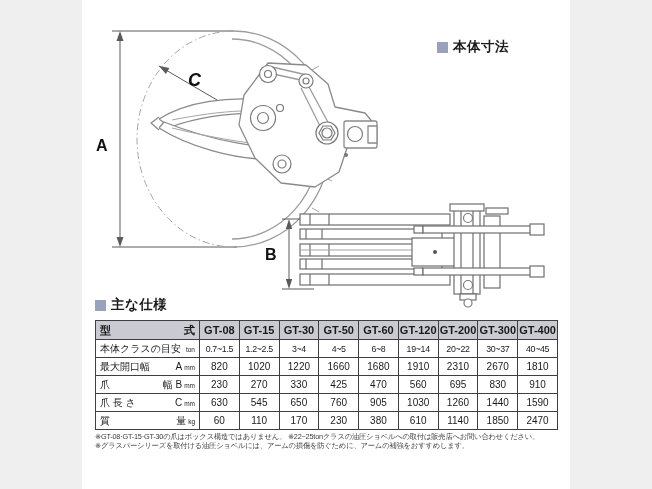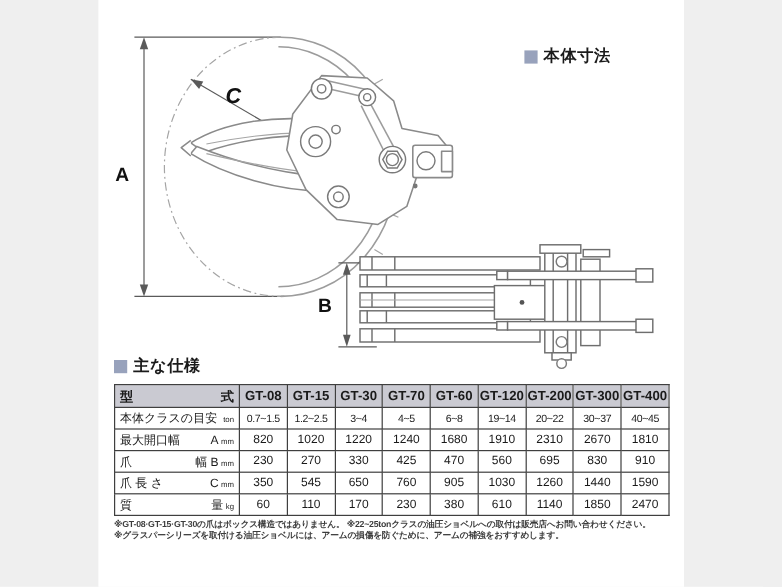--- a/index.html
+++ b/index.html
@@ -22,21 +22,21 @@
   .label-cell{padding:0 4px !important;}
   .label-flex{display:flex;justify-content:space-between;align-items:baseline;
        font-size:10px;font-weight:400;}
   thead .label-flex{font-size:11px;font-weight:700;}
   .rgt{display:flex;align-items:baseline;gap:2px;}
   .unit{font-size:6.5px;color:#222;}
   td.val{font-size:10px;margin-top:40px;}
   td.val.sm{font-size:8.8px;letter-spacing:-0.3px;}
   .notes{position:absolute;left:13px;top:432px;width:462px;
        font-size:7.3px;line-height:9.3px;color:#3c3c3c;letter-spacing:-0.2px;}
-  .note-line{white-space:nowrap;font-weight:bold;}
+  .note-line{white-space:nowrap;}
   svg .art{stroke:#9c9c9c;fill:none;stroke-width:1.3;}
   svg .dim{stroke:#5a5a5a;stroke-width:1;fill:none;}
   svg .dimfill{fill:#5a5a5a;stroke:none;}
   svg .plate{fill:#ffffff;stroke:#8a8a8a;stroke-width:1.3;stroke-linejoin:round;}
   svg .pin{fill:#ffffff;stroke:#7a7a7a;stroke-width:1.2;}
   svg .bar{fill:#ffffff;stroke:#6e6e6e;stroke-width:1.2;}
   svg .thin{stroke:#a5a5a5;stroke-width:1;fill:none;}
   svg text{font-family:"Liberation Sans","DejaVu Sans",sans-serif;fill:#111;}
   .dimlabel{font-size:16px;font-weight:700;}
   .dimlabel-c{font-size:18px;font-weight:700;font-style:italic;}
@@ -170,21 +170,21 @@
         <tr>
           <th class="label-cell">
             <span class="label-flex">
               <span>型</span>
               <span>式</span>
             </span>
           </th>
           <th>GT-08</th>
           <th>GT-15</th>
           <th>GT-30</th>
-          <th>GT-70</th>
+          <th>GT-50</th>
           <th>GT-60</th>
           <th>GT-120</th>
           <th>GT-200</th>
           <th>GT-300</th>
           <th>GT-400</th>
         </tr>
       </thead>
       <tbody>
         <tr>
           <td class="label-cell">
@@ -212,21 +212,21 @@
               <span>最大開口幅</span>
               <span class="rgt">
                   <span>A</span>
                   <span class="unit">mm</span>
                 </span>
             </span>
           </td>
           <td class="val">820</td>
           <td class="val">1020</td>
           <td class="val">1220</td>
-          <td class="val">1240</td>
+          <td class="val">1660</td>
           <td class="val">1680</td>
           <td class="val">1910</td>
           <td class="val">2310</td>
           <td class="val">2670</td>
           <td class="val">1810</td>
         </tr>
         <tr>
           <td class="label-cell">
             <span class="label-flex">
               <span>爪</span>
@@ -249,21 +249,21 @@
         <tr>
           <td class="label-cell">
             <span class="label-flex">
               <span>爪 長 さ</span>
               <span class="rgt">
                   <span>C</span>
                   <span class="unit">mm</span>
                 </span>
             </span>
           </td>
-          <td class="val">350</td>
+          <td class="val">630</td>
           <td class="val">545</td>
           <td class="val">650</td>
           <td class="val">760</td>
           <td class="val">905</td>
           <td class="val">1030</td>
           <td class="val">1260</td>
           <td class="val">1440</td>
           <td class="val">1590</td>
         </tr>
         <tr>

